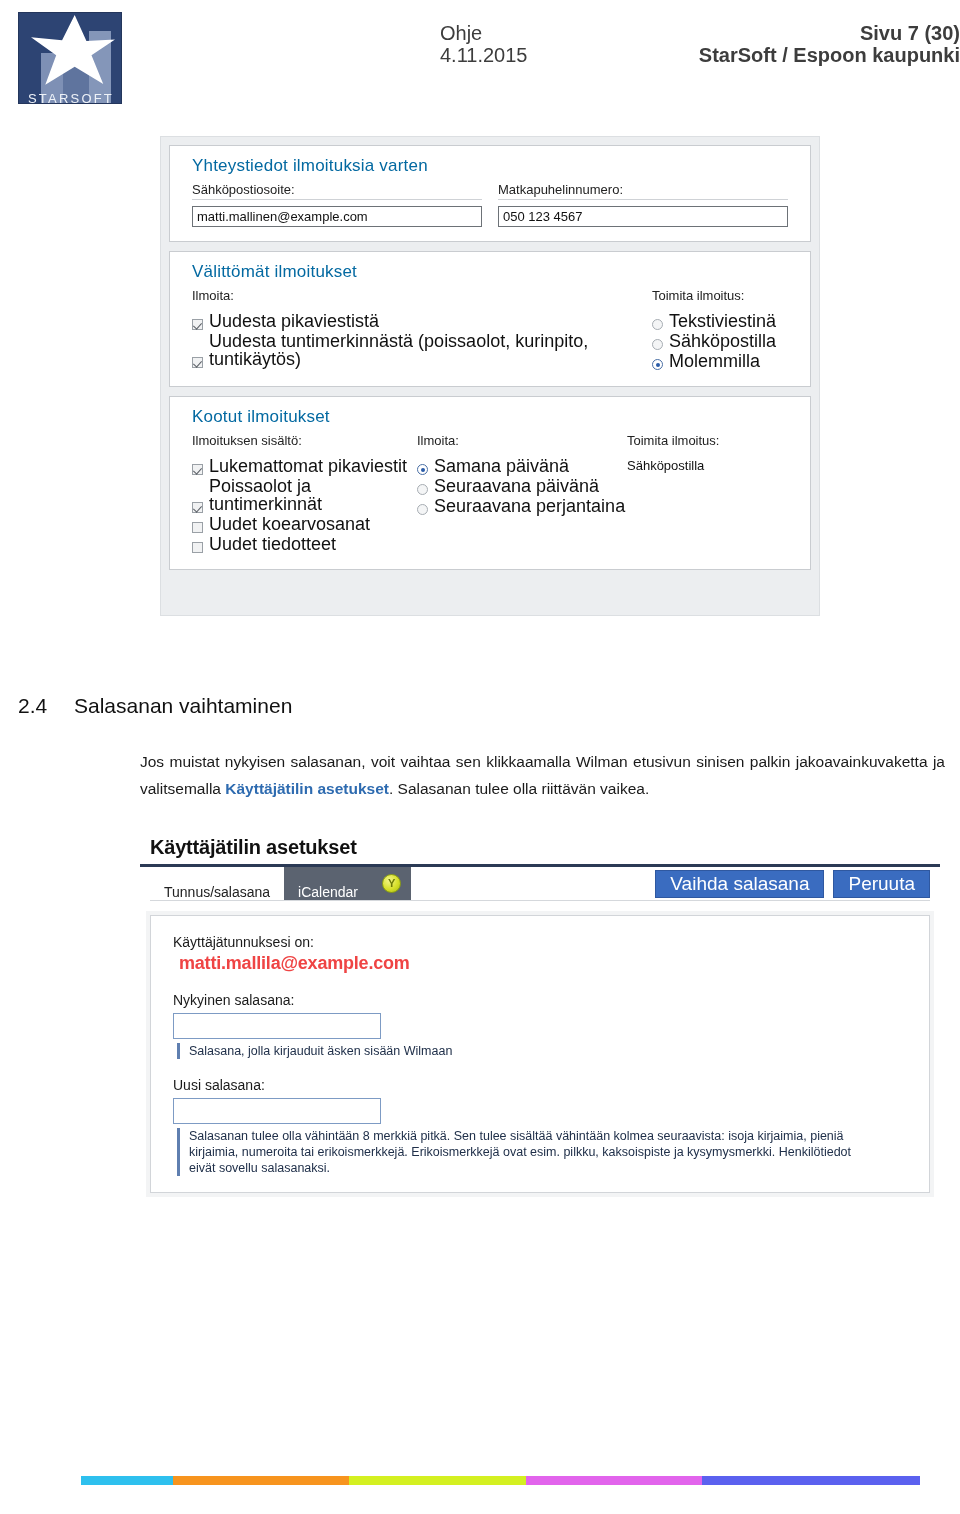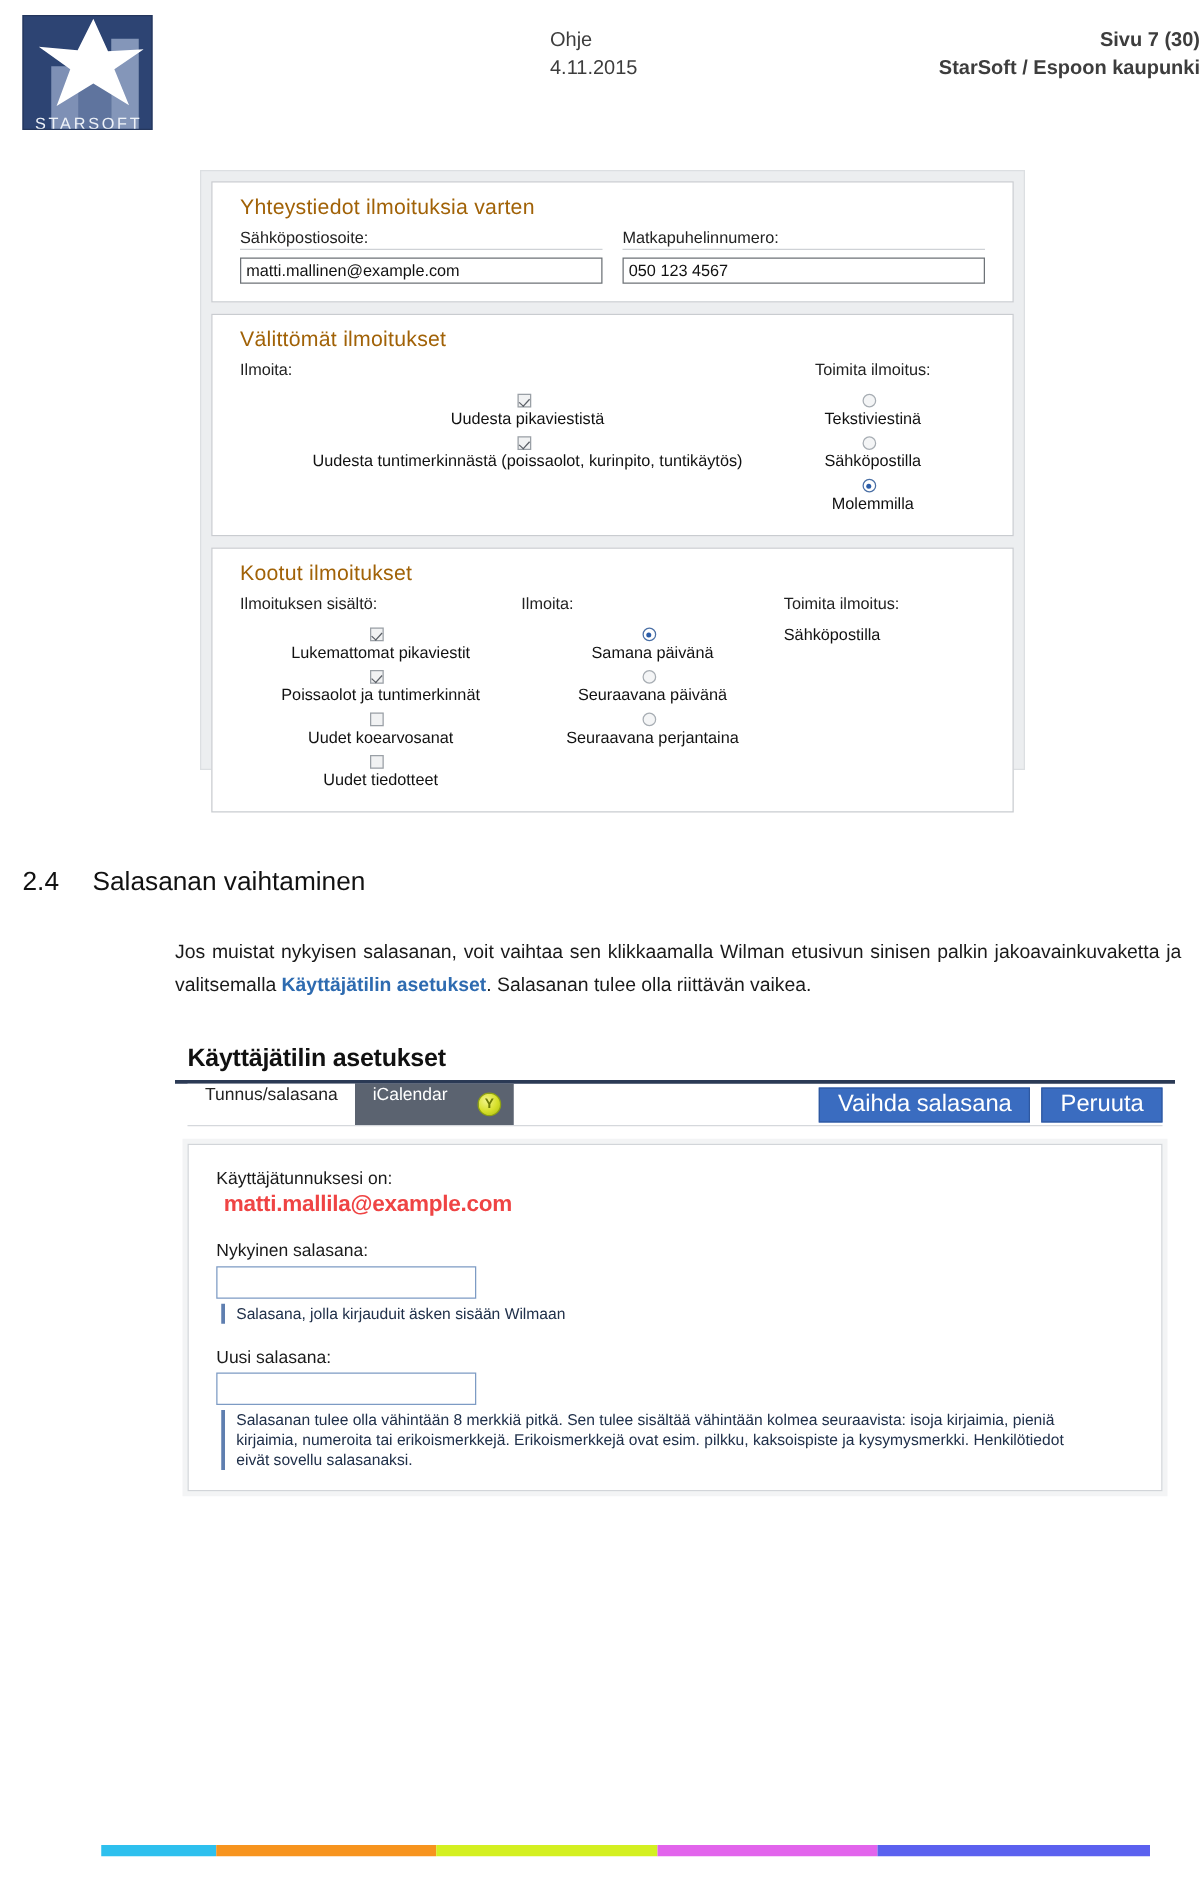--- a/index.html
+++ b/index.html
@@ -23,51 +23,51 @@
   .logo .band3 { position:absolute; left:70px; top:18px; width:22px; height:92px; background:#8496b9; }
   .logo .star {
     position:absolute; left:12px; top:2px; width:84px; height:72px;
     background:#ffffff;
     clip-path: polygon(52% 0%, 66% 36%, 100% 34%, 72% 56%, 86% 96%, 52% 72%, 17% 97%, 30% 56%, 0% 31%, 37% 35%);
   }
   .logo .wordmark {
     position:absolute; left:0; top:78px; width:104px; text-align:center;
     color:#eef2f8; font-size:13px; letter-spacing:2.2px; font-family:"Liberation Sans", sans-serif;
   }
-  .hdr-col { position:absolute; font-size:16px; color:#3d3d3d; line-height:22px; }
+  .hdr-col { position:absolute; font-size:20px; color:#3d3d3d; line-height:22px; }
   .hdr-mid  { left:440px; top:22px; text-align:left; }
   .hdr-right{ right:0px; top:22px; text-align:right; width:450px; }
   .hdr-right .bold { font-weight:bold; }
   .hdr-mid .l1 { }
   .hdr-mid .l2 { }
 
   
   .shot1 {
     position:absolute; left:160px; top:136px; width:660px; height:480px;
     background:#eceef0; border:1px solid #dcdfe2;
     padding:8px 8px;
   }
   .panel {
     background:#ffffff; border:1px solid #c9ccd0; margin-bottom:9px; position:relative;
   }
   .panel-title {
-    font-size:17px; color:#a16207; padding:10px 4px 4px 22px; letter-spacing:0.2px;
+    font-size:17px; color:#0369a1; padding:10px 4px 4px 22px; letter-spacing:0.2px;
   }
   .panel-body { padding:2px 22px 14px 22px; }
   .fieldrow { display:flex; gap:16px; }
   .field { flex:1 1 0; }
   .field-label { font-size:13px; color:#222; padding-bottom:2px; border-bottom:1px solid #cfd2d6; }
   .field-input {
     margin-top:6px; height:21px; border:1px solid #6d7277; background:#fff;
     font-size:13px; color:#111; padding:1px 4px; line-height:18px;
     font-family:"Liberation Sans", sans-serif; width:100%;
   }
   .cols { display:flex; }
   .col-hd { font-size:13px; color:#222; margin-bottom:9px; }
-  .opt { display:flex; align-items:center; font-size:13px; color:#111; line-height:18px; margin-bottom:2px;flex-direction:column; }
+  .opt { display:flex; align-items:flex-end; font-size:18px; color:#111; line-height:18px; margin-bottom:2px; }
   .cb {
     display:inline-block; width:11px; height:11px; border:1px solid #9aa0a6;
     background:#f1f2f3; margin-right:6px; margin-top:3px; position:relative; flex:0 0 auto;
   }
   .cb.on::after {
     content:""; position:absolute; left:2px; top:1px; width:4px; height:7px;
     border:solid #5a5f66; border-width:0 1.6px 1.6px 0; transform:rotate(42deg);
   }
   .rb {
     display:inline-block; width:11px; height:11px; border:1px solid #a7adb3; border-radius:50%;
@@ -96,21 +96,21 @@
   .shot2 { position:absolute; left:140px; top:836px; width:800px; height:390px; }
   .w-title {
     font-size:20px; font-weight:bold; color:#111; letter-spacing:-0.2px;
     padding-left:10px; padding-bottom:5px;
   }
   .w-tabbar {
     position:relative; height:36px; border-top:3px solid #2b3a55; padding-left:10px;
     display:flex; align-items:stretch;
   }
   .w-tab {
-    display:flex; align-items:flex-start; padding:0 14px; font-size:14px; color:#222;
+    display:flex; align-items:flex-end; padding:0 14px; font-size:14px; color:#222;
     background:#ffffff;
   }
   .w-tab.inactive { background:#5b6370; color:#ffffff; }
   .w-badge-wrap { display:flex; align-items:center; background:#5b6370; padding:0 10px; }
   .w-badge {
     width:19px; height:19px; border-radius:50%;
     background:radial-gradient(circle at 36% 32%, #f2f58a 0%, #d7e02a 55%, #a8bb12 100%);
     border:1px solid #8fa211; color:#6d7a06; font-size:11px; font-weight:bold;
     display:flex; align-items:center; justify-content:center; line-height:1;
   }

